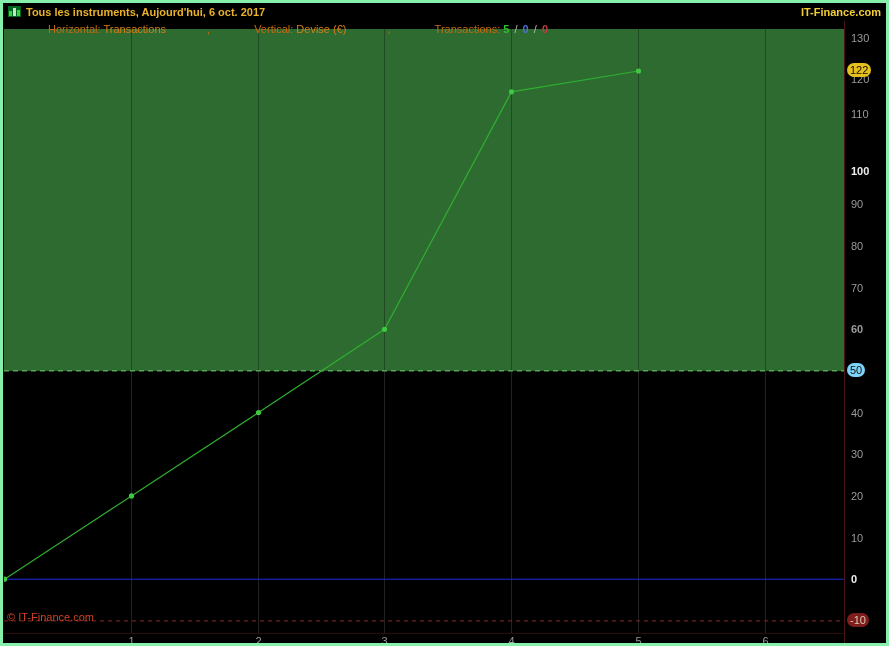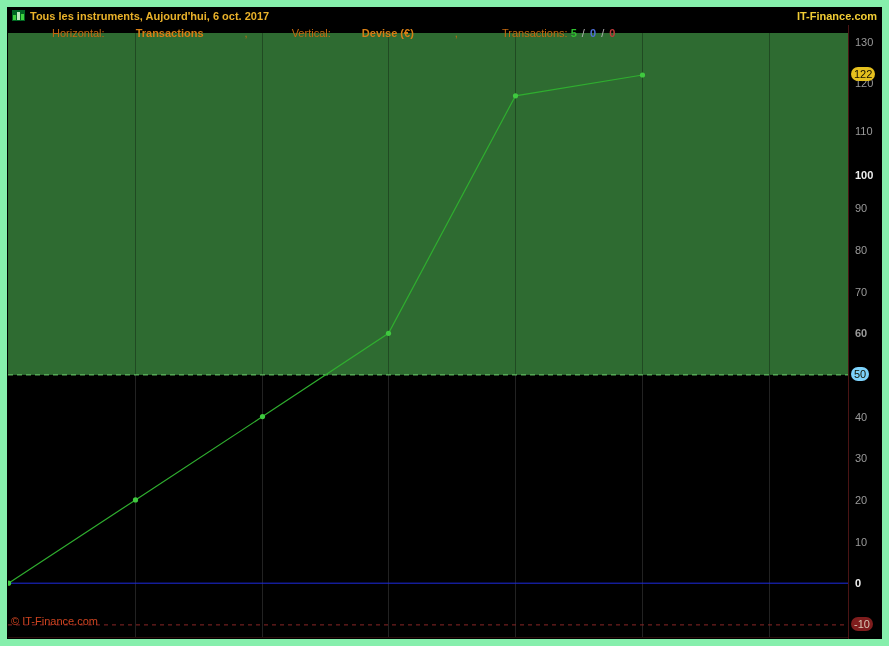--- a/index.html
+++ b/index.html
@@ -1,33 +1,33 @@
 <!DOCTYPE html>
 <html><head>
 <meta charset="utf-8">
 <style>
   html,body{margin:0;padding:0;background:#000;}
   .app{
     position:relative;width:889px;height:646px;box-sizing:border-box;
-    background:#000;border:7px solid #86efac;overflow:hidden;
+    background:#000;border:3px solid #86efac;overflow:hidden;
     font-family:"Liberation Sans",sans-serif;
   }
   
   .titlebar{position:absolute;top:0;left:0;right:0;height:18px;background:#000;}
   .inst-icon{position:absolute;left:5px;top:3px;width:13px;height:11px;background:#062; display:flex;align-items:flex-end;gap:1px;padding:1px;box-sizing:border-box;}
   .inst-icon i{display:block;width:3px;background:#3fd13f;}
   .inst-icon i:nth-child(1){height:5px;}
   .inst-icon i:nth-child(2){height:8px;background:#bfeabf;}
   .inst-icon i:nth-child(3){height:6px;}
   .title{position:absolute;left:23px;top:3px;font-size:11px;font-weight:bold;color:#eab22a;white-space:nowrap;}
   .brand{position:absolute;right:5px;top:3px;font-size:11px;font-weight:bold;color:#f2cd35;white-space:nowrap;}
   
   .infobar{position:absolute;left:4px;top:20px;font-size:11px;white-space:nowrap;z-index:5;}
   .infobar .lbl{color:#c56a10;padding-left:41px;}
-  .infobar .val{color:#d87f15;font-weight:bold;margin-left:28px;}
+  .infobar .val{color:#d87f15;font-weight:normal;}
   .infobar .sep{color:#b5b5b5;padding:0 2px;}
   .cnt-green{color:#2fbf2f;font-weight:bold;}
   .cnt-blue{color:#4f6fd8;font-weight:bold;}
   .cnt-red{color:#c23a3a;font-weight:bold;}
   
   .plot-svg{position:absolute;left:1px;top:18px;width:840px;height:612px;display:block;}
   .copyright{position:absolute;left:4px;top:608px;font-size:11px;color:#cf4420;z-index:6;}
   
   .y-axis{position:absolute;left:841px;top:18px;bottom:0;width:46px;background:#000;border-left:1px solid #4a1414;}
   .ytick{position:absolute;left:6px;height:14px;line-height:14px;font-size:11px;color:#9a9a9a;white-space:nowrap;}
@@ -102,21 +102,21 @@
       <div class="ytick" style="top: 509.5px;">10</div>
       <div class="ytick" style="top: 467.9px;">20</div>
       <div class="ytick" style="top: 426.2px;">30</div>
       <div class="ytick" style="top: 384.6px;">40</div>
       <div class="ytick badge badge-olive" style="top: 341.9px;">50</div>
       <div class="ytick" style="top: 301.3px; font-weight: bold;">60</div>
       <div class="ytick" style="top: 259.6px;">70</div>
       <div class="ytick" style="top: 218px;">80</div>
       <div class="ytick" style="top: 176.3px;">90</div>
       <div class="ytick bold" style="top: 143px;">100</div>
-      <div class="ytick" style="top: 99px; text-align: right;">110</div>
+      <div class="ytick" style="top: 86px; text-align: right;">110</div>
       <div class="ytick" style="top: 51.3px;">120</div>
       <div class="ytick" style="top: 9.7px;">130</div>
       <div class="ytick badge badge-yellow" style="top: 42px;">122</div>
     </div>
 
   <div class="x-axis" id="xaxis">
       <div class="xtick" style="left: 115.5px;">1</div>
       <div class="xtick" style="left: 242.5px;">2</div>
       <div class="xtick" style="left: 368.5px;">3</div>
       <div class="xtick" style="left: 495.5px;">4</div>

